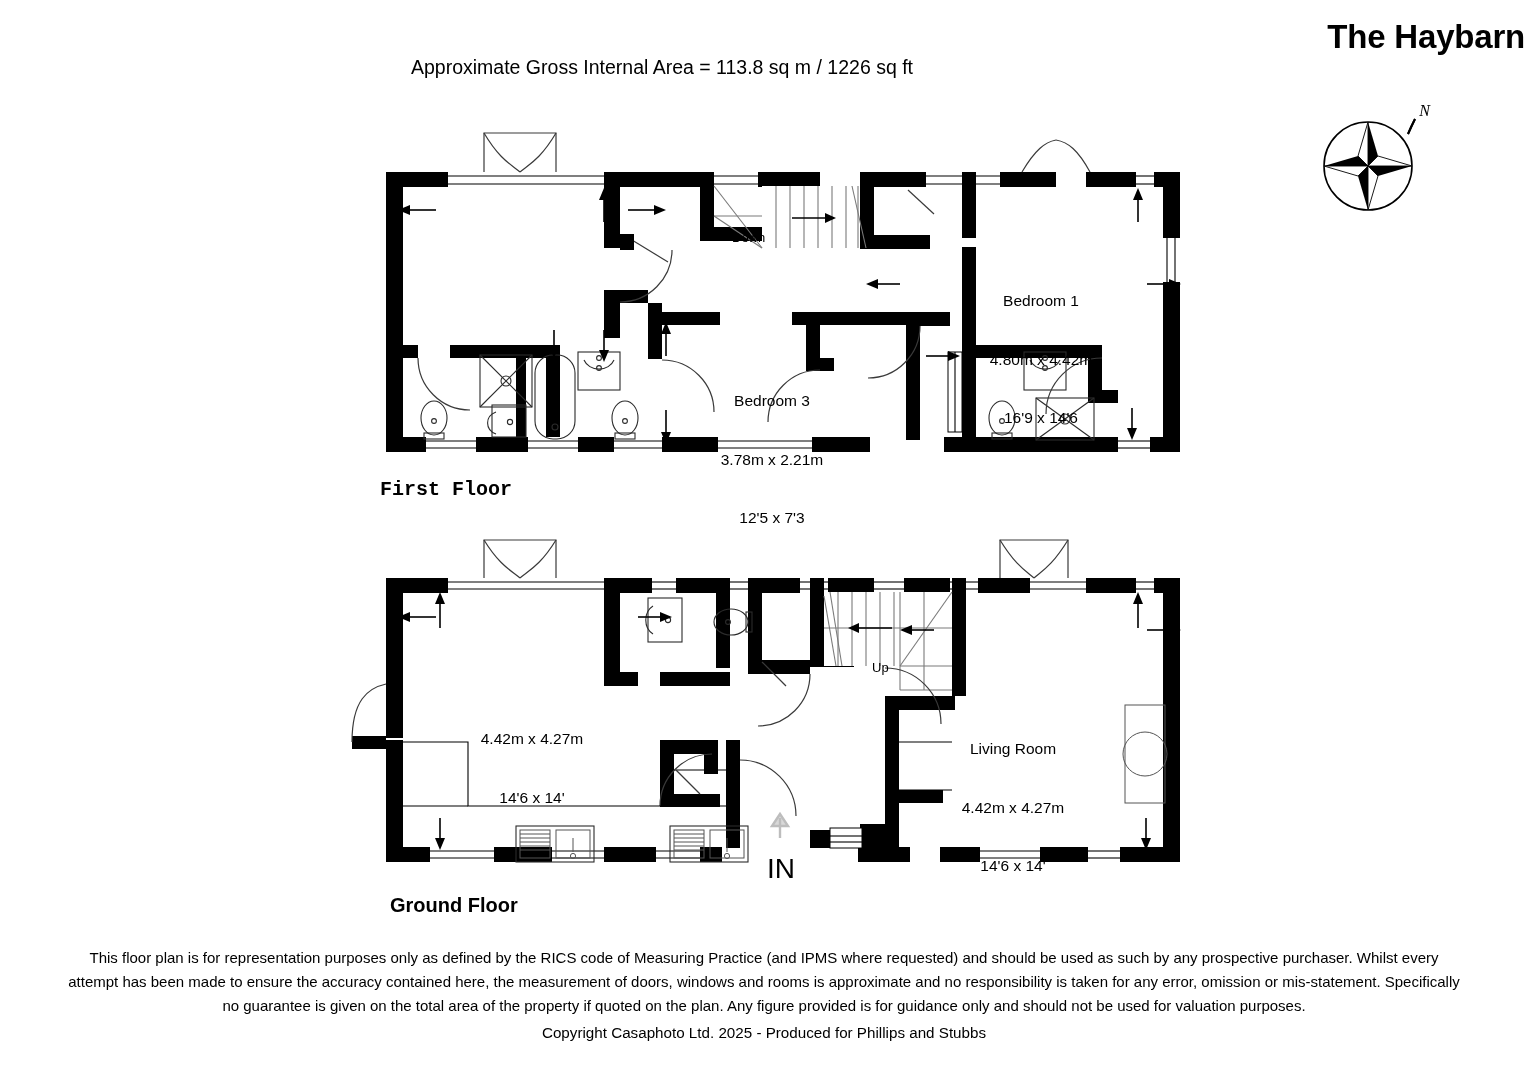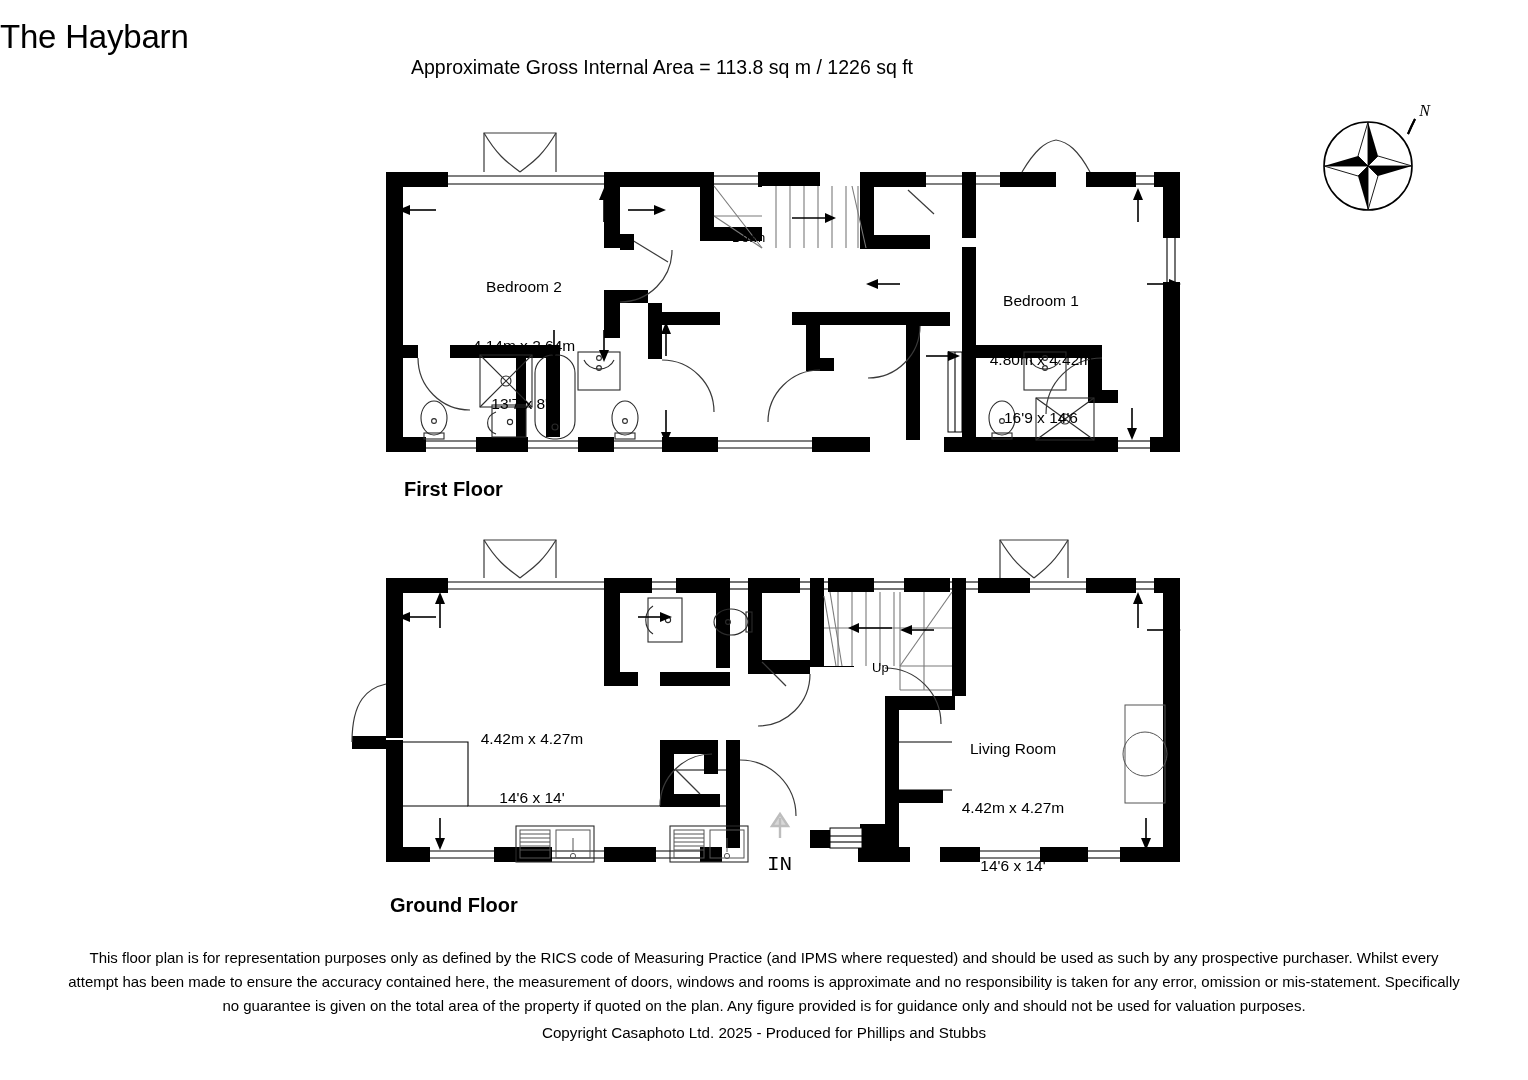--- a/index.html
+++ b/index.html
@@ -19,23 +19,23 @@
     position: absolute;
     inset: 0;
   }
 
   
   .title {
     position: absolute;
     top: 18px;
     left: 0;
     width: 1525px;
-    text-align: left;
+    text-align: right;
     font-size: 33px;
-    font-weight: normal;
+    font-weight: bold;
     letter-spacing: -0.2px;
   }
   .subtitle {
     position: absolute;
     top: 56px;
     left: 0;
     width: 1324px;
     text-align: center;
     font-size: 19.5px;
     font-weight: normal;
@@ -63,41 +63,40 @@
     position: absolute;
   }
   #first-floor  { left: 0; top: 0; width: 1528px; height: 520px; }
   #ground-floor { left: 0; top: 0; width: 1528px; height: 940px; }
 
   .floor-label {
     position: absolute;
     font-size: 20px;
     font-weight: bold;
   }
-  #first-floor-label  { left: 404px; top: 478px; }
+  #first-floor-label  { left: 380px; top: 478px; font-family: Liberation Mono, monospace; }
   #ground-floor-label { left: 390px; top: 894px; }
 
   
   .room-label {
     position: absolute;
     text-align: center;
     font-size: 15.5px;
     line-height: 19.5px;
     white-space: pre;
     pointer-events: none;
   }
   .stair-word {
     position: absolute;
     font-size: 13px;
   }
   .in-word {
     position: absolute;
-    font-size: 21px;
+    font-size: 28px;
     font-weight: normal;
-    font-family: Liberation Mono, monospace;
   }
 
   
   .disclaimer {
     position: absolute;
     left: 64px;
     top: 946px;
     width: 1400px;
     text-align: center;
     font-size: 15px;
@@ -326,32 +325,32 @@
       <line class="arrowline" x1="1138" y1="196" x2="1138" y2="222"></line>
       <polygon points="1138,188 1133,200 1143,200" fill="#000"></polygon>
       <line class="arrowline" x1="1147" y1="284" x2="1175" y2="284"></line>
       <polygon points="1181,284 1169,279 1169,289" fill="#000"></polygon>
       <line class="arrowline" x1="1132" y1="408" x2="1132" y2="432"></line>
       <polygon points="1132,440 1127,428 1137,428" fill="#000"></polygon>
       <line class="arrowline" x1="554" y1="330" x2="554" y2="352"></line>
       <polygon points="554,358 549,346 559,346" fill="#000"></polygon>
     </svg>
 
-    <div class="room-label" style="left:408px; top:238px; width:232px;">
-      <div>Bedroom 2</div>
-      <div>4.14m x 2.64m</div>
-      <div>13'7 x 8'8</div>
-    </div>
 
     <div class="room-label" style="left:938px; top:252px; width:206px;">
       <div>Bedroom 1</div>
       <div>4.80m x 4.42m</div>
       <div>16'9 x 14'6</div>
     </div>
 
+    <div class="room-label" style="left:672px; top:352px; width:200px;">
+      <div>Bedroom 3</div>
+      <div>3.78m x 2.21m</div>
+      <div>12'5 x 7'3</div>
+    </div>
 
     <span class="stair-word" style="left:732px; top:230px;">Down</span>
   </div>
 
   <div class="floor-label" id="first-floor-label">First Floor</div>
 
   <div class="floor" id="ground-floor">
     <svg width="1528" height="940" viewBox="0 0 1528 940">
 
       <rect class="wall" x="386" y="578" width="17" height="160"></rect>

